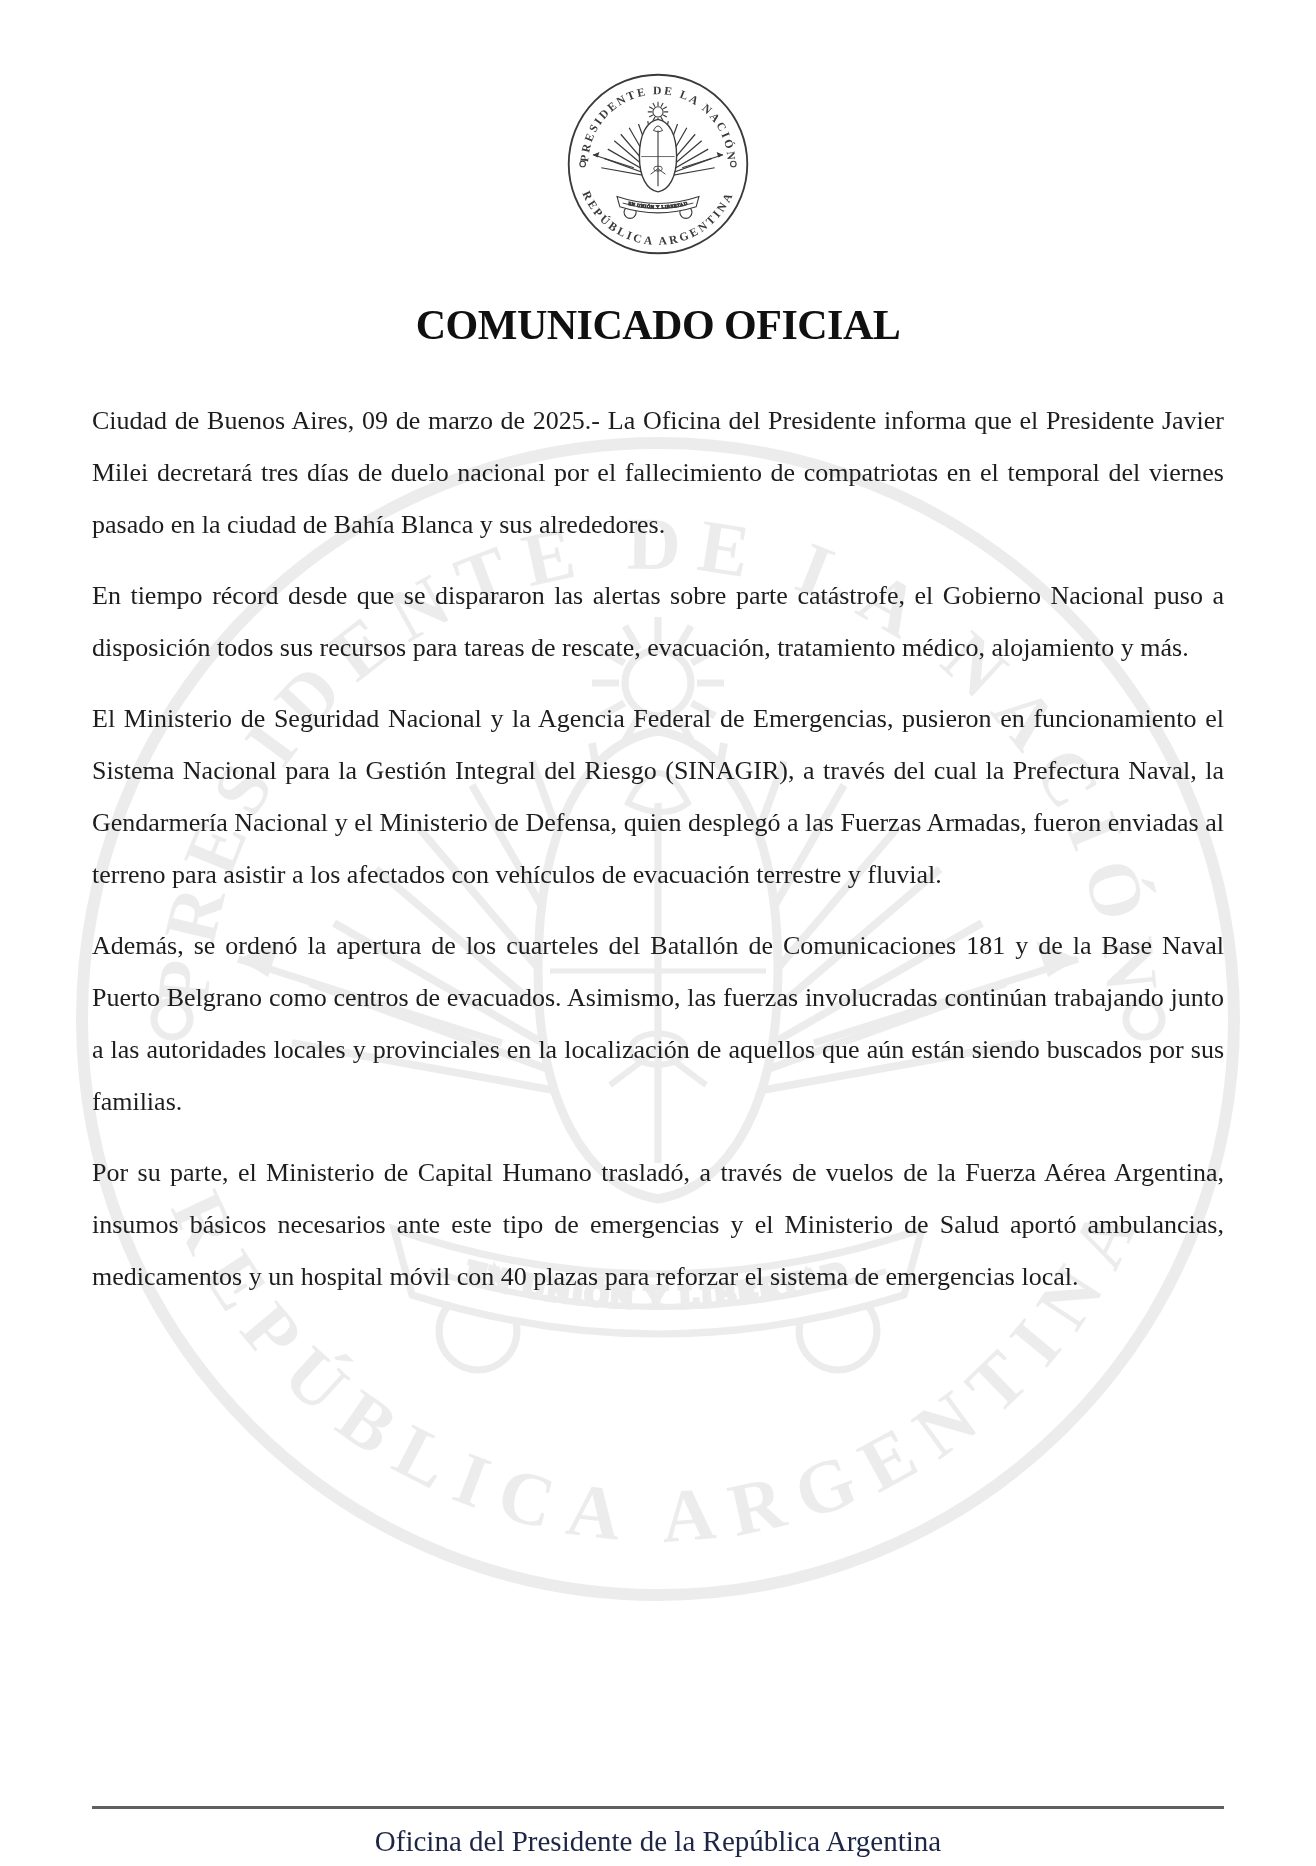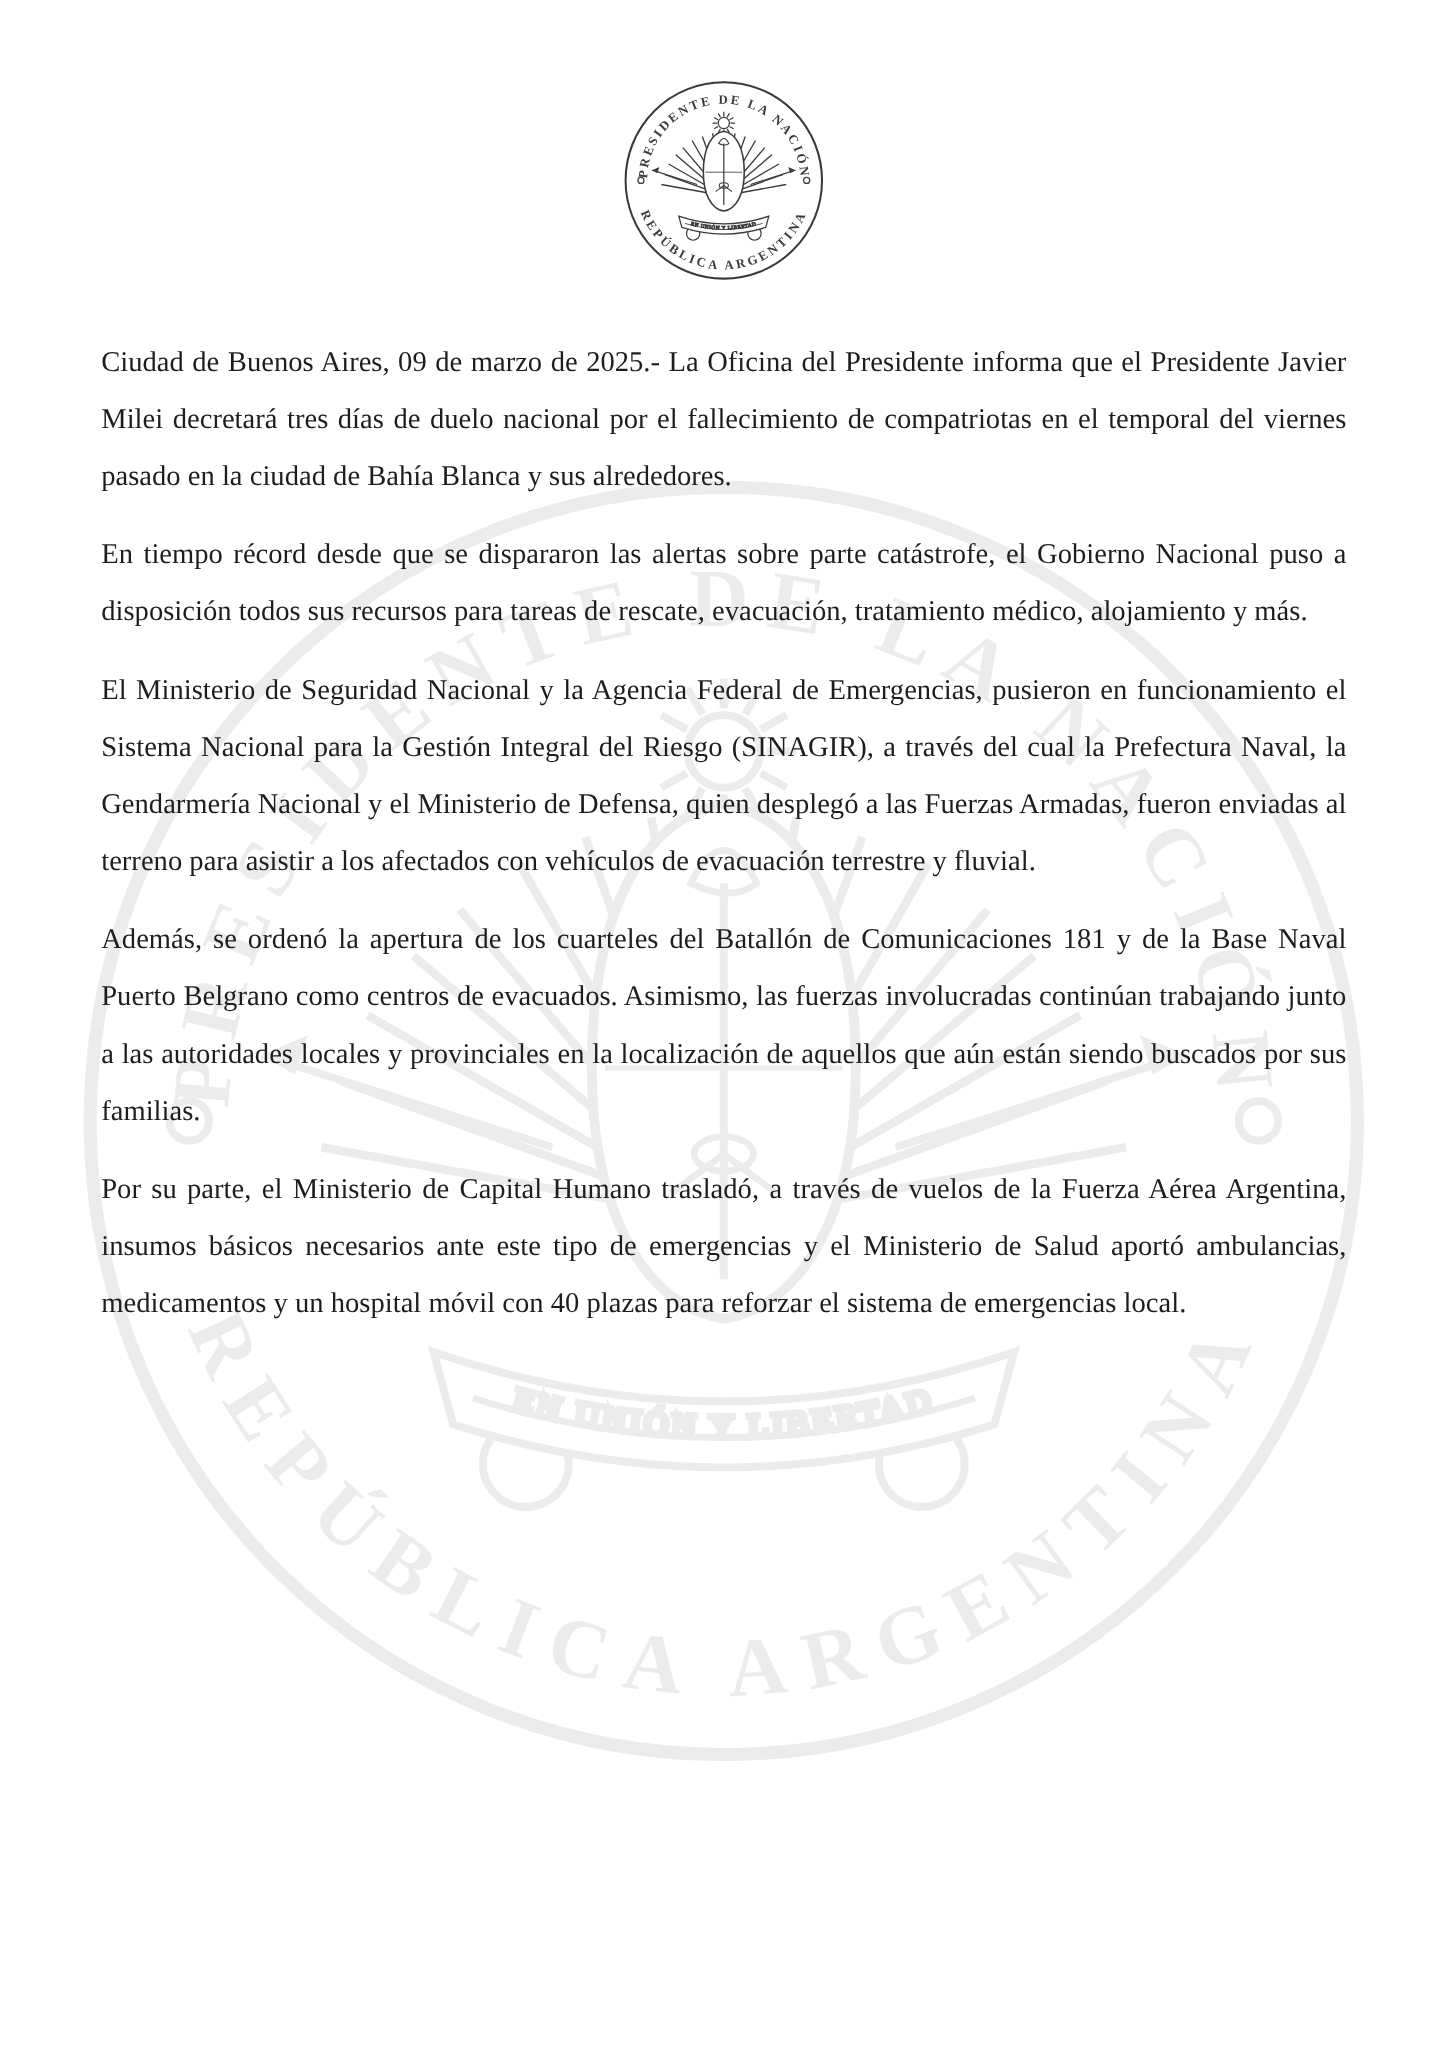--- a/index.html
+++ b/index.html
@@ -95,24 +95,29 @@
       </svg>
   </div>
 
   <div class="content-layer">
     <div class="logo">
       <svg viewBox="0 0 200 200">
           <use href="#seal"></use>
         </svg>
     </div>
 
+    <h1 class="title">COMUNICADO OFICIAL</h1>
 
     <section class="body-text">
       <p>Ciudad de Buenos Aires, 09 de marzo de 2025.- La Oficina del Presidente informa que el Presidente Javier Milei decretará tres días de duelo nacional por el fallecimiento de compatriotas en el temporal del viernes pasado en la ciudad de Bahía Blanca y sus alrededores.</p>
       <p>En tiempo récord desde que se dispararon las alertas sobre parte catástrofe, el Gobierno Nacional puso a disposición todos sus recursos para tareas de rescate, evacuación, tratamiento médico, alojamiento y más.</p>
       <p>El Ministerio de Seguridad Nacional y la Agencia Federal de Emergencias, pusieron en funcionamiento el Sistema Nacional para la Gestión Integral del Riesgo (SINAGIR), a través del cual la Prefectura Naval, la Gendarmería Nacional y el Ministerio de Defensa, quien desplegó a las Fuerzas Armadas, fueron enviadas al terreno para asistir a los afectados con vehículos de evacuación terrestre y fluvial.</p>
       <p>Además, se ordenó la apertura de los cuarteles del Batallón de Comunicaciones 181 y de la Base Naval Puerto Belgrano como centros de evacuados. Asimismo, las fuerzas involucradas continúan trabajando junto a las autoridades locales y provinciales en la localización de aquellos que aún están siendo buscados por sus familias.</p>
       <p>Por su parte, el Ministerio de Capital Humano trasladó, a través de vuelos de la Fuerza Aérea Argentina, insumos básicos necesarios ante este tipo de emergencias y el Ministerio de Salud aportó ambulancias, medicamentos y un hospital móvil con 40 plazas para reforzar el sistema de emergencias local.</p>
     </section>
   </div>
 
+  <footer class="footer">
+    <div class="footer-rule"></div>
+    <div class="footer-text">Oficina del Presidente de la República Argentina</div>
+  </footer>
 
 </div>
 
 </body></html>

